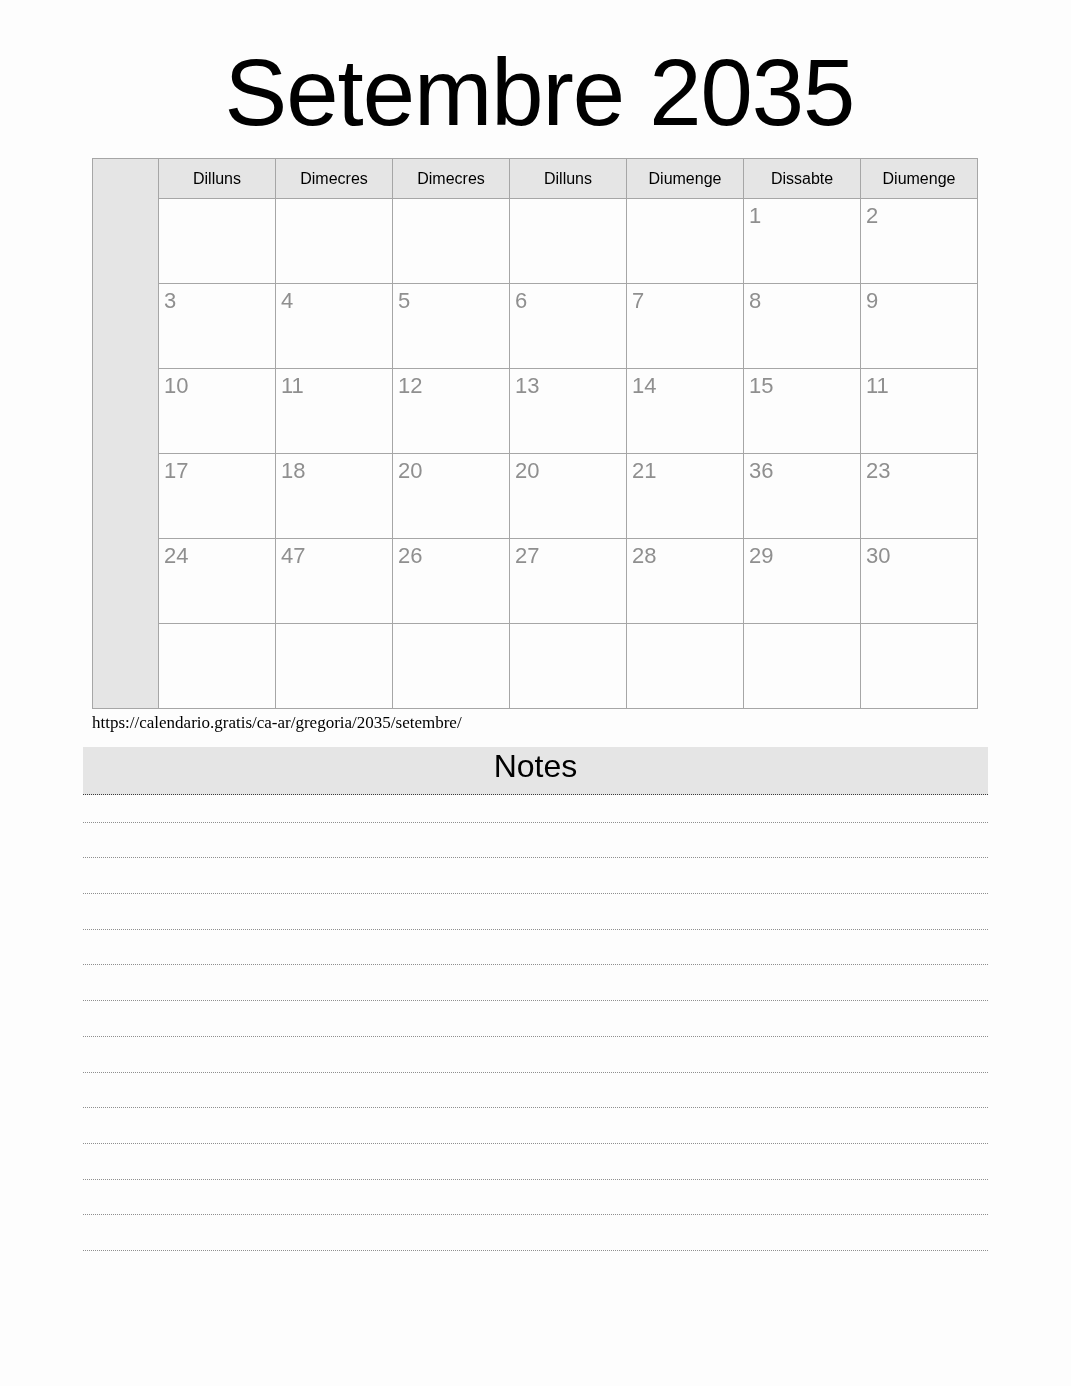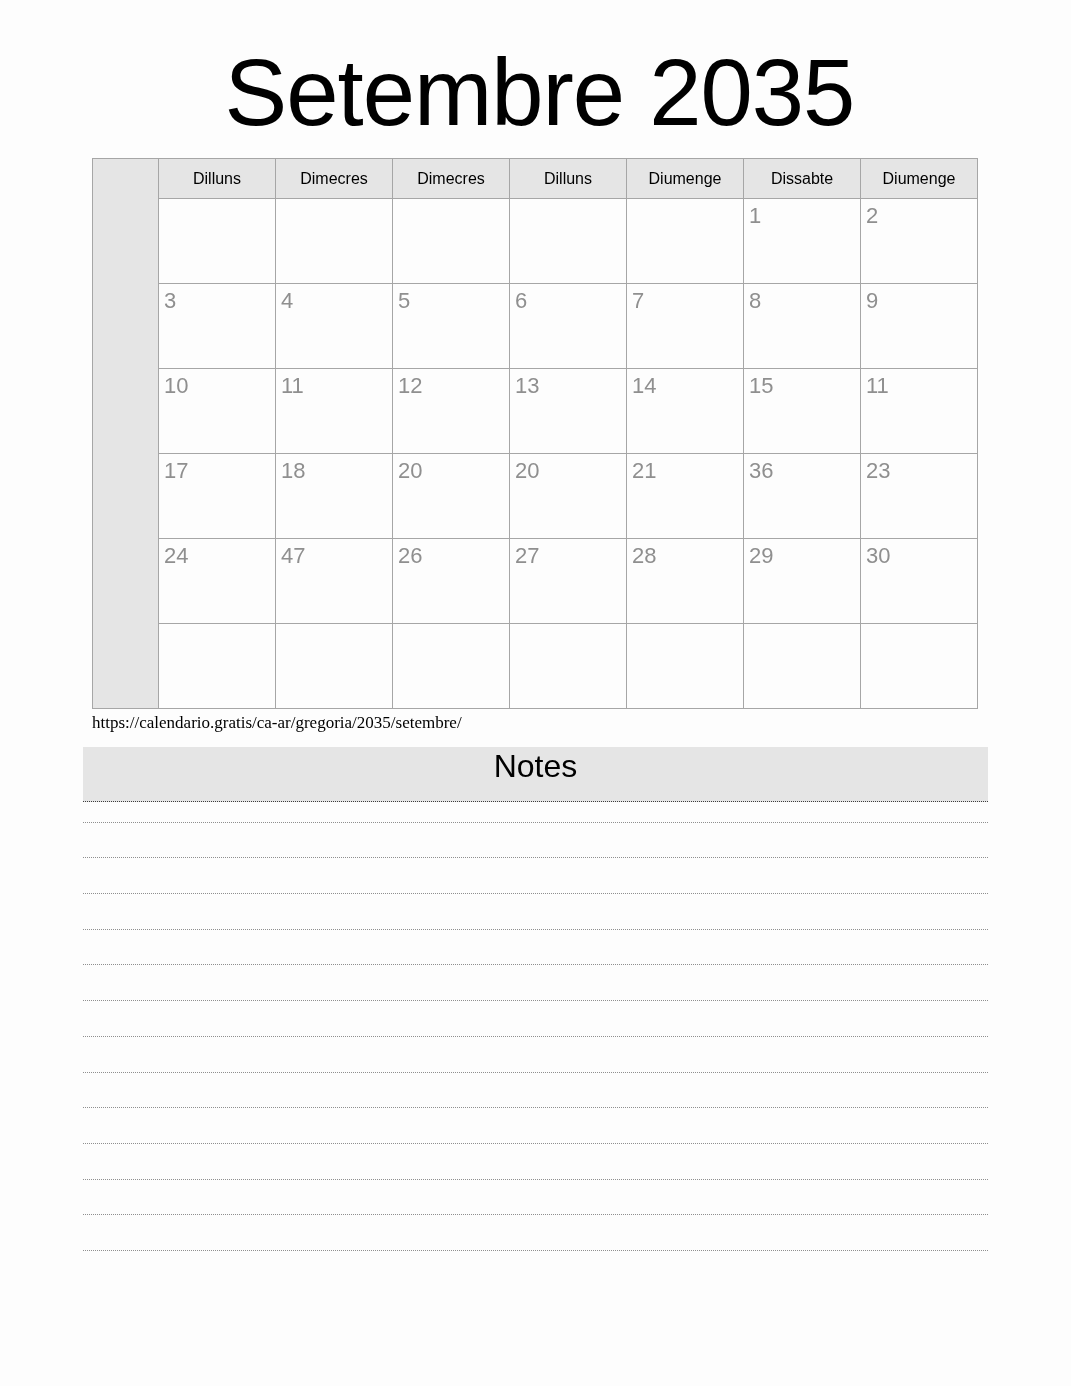--- a/index.html
+++ b/index.html
@@ -70,21 +70,21 @@
     font-size: 17px;
     line-height: 21px;
     color: #000;
     font-family: Liberation Serif, serif;
   }
 
   
   .notes-header {
     position: absolute;
     left: 83px; top: 747px;
-    width: 905px; height: 55px;
+    width: 905px; height: 48px;
     background: #e5e5e5;
     border-bottom: 1px dotted #3c3c3c;
     box-sizing: border-box;
     text-align: center;
   }
   .notes-title {
     font-size: 32px;
     line-height: 38px;
     color: #000;
   }

